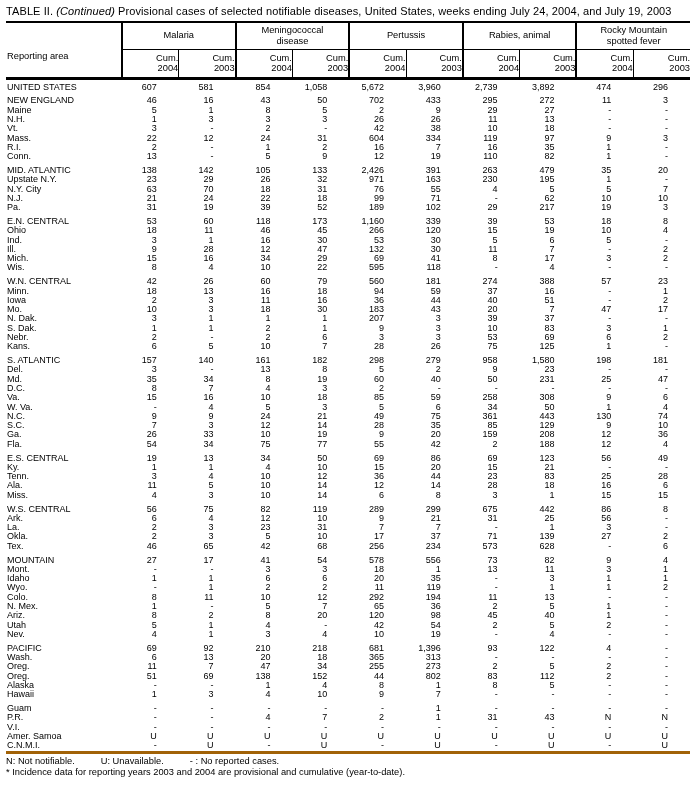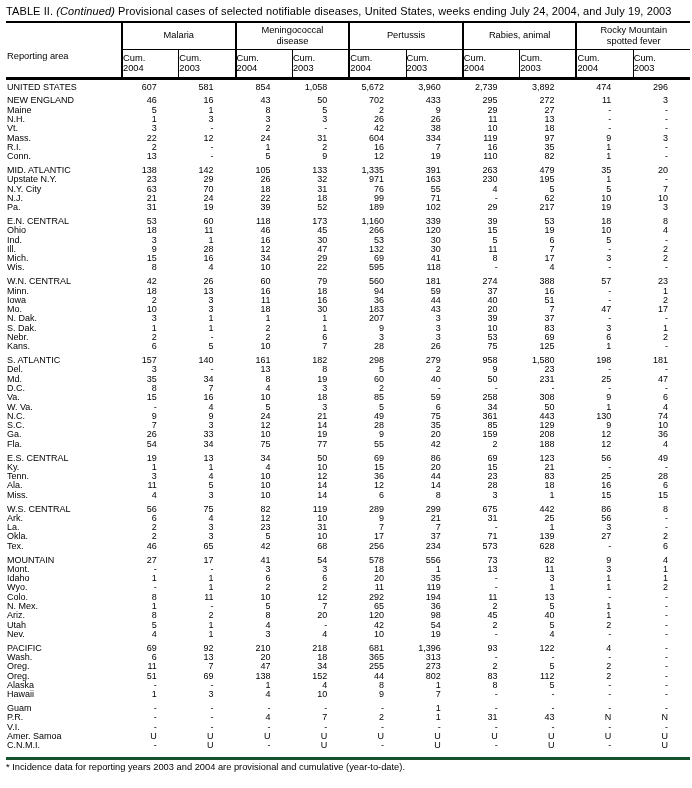--- a/index.html
+++ b/index.html
@@ -42,39 +42,39 @@
     border-bottom: 1px solid #000;
     height: 26px;
     text-align: center;
     vertical-align: middle;
     white-space: pre-line;
     line-height: 10.5px;
   }
   th.sub {
     border-bottom: 3px solid #000;
     height: 27px;
-    text-align: left;
+    text-align: right;
     vertical-align: middle;
     line-height: 10.5px;
   }
   th.sub.gl { border-left: 2px solid #000; }
   th.sub.ml { border-left: 1px solid #000; }
 
   tbody td {
     font-size: 9px;
     line-height: 9.3px;
     padding: 0;
     white-space: nowrap;
     overflow: hidden;
   }
   td.area { text-align: left; padding-left: 1px; }
   td.num  { text-align: right; padding-right: 22px; }
   tbody.sec tr.first td { padding-top: 4.5px; }
   tbody.sec:first-of-type tr.first td { padding-top: 3px; }
-  tbody.sec:last-of-type tr:last-child td { border-bottom: 3px solid #14532d; padding-bottom: 7px; }
+  tbody.sec:last-of-type tr:last-child td { border-bottom: 3px solid #a16207; padding-bottom: 1px; }
 
   .footnotes { margin-top: 2px; font-size: 9.3px; line-height: 10.8px; }
   .fn-line1 span { margin-right: 26px; }
   .fn-line1 span:last-child { margin-right: 0; }
 </style>
 </head>
 <body>
 
 <div class="page">
 
@@ -228,21 +228,21 @@
           <td class="num">-</td>
         </tr>
       </tbody>
       <tbody class="sec">
         <tr class="first">
           <td class="area">MID. ATLANTIC</td>
           <td class="num">138</td>
           <td class="num">142</td>
           <td class="num">105</td>
           <td class="num">133</td>
-          <td class="num">1,335</td>
+          <td class="num">2,426</td>
           <td class="num">391</td>
           <td class="num">263</td>
           <td class="num">479</td>
           <td class="num">35</td>
           <td class="num">20</td>
         </tr>
         <tr>
           <td class="area">Upstate N.Y.</td>
           <td class="num">23</td>
           <td class="num">29</td>
@@ -1009,16 +1009,19 @@
           <td class="num">U</td>
           <td class="num">-</td>
           <td class="num">U</td>
           <td class="num">-</td>
           <td class="num">U</td>
         </tr>
       </tbody>
     </table>
 
   <div class="footnotes">
+    <div class="fn-line1">
+      <span>N: Not notifiable.</span><span>U: Unavailable.</span><span>- : No reported cases.</span>
+    </div>
     <div class="fn-line2">* Incidence data for reporting years 2003 and 2004 are provisional and cumulative (year-to-date).</div>
   </div>
 
 </div>
 
 </body></html>

